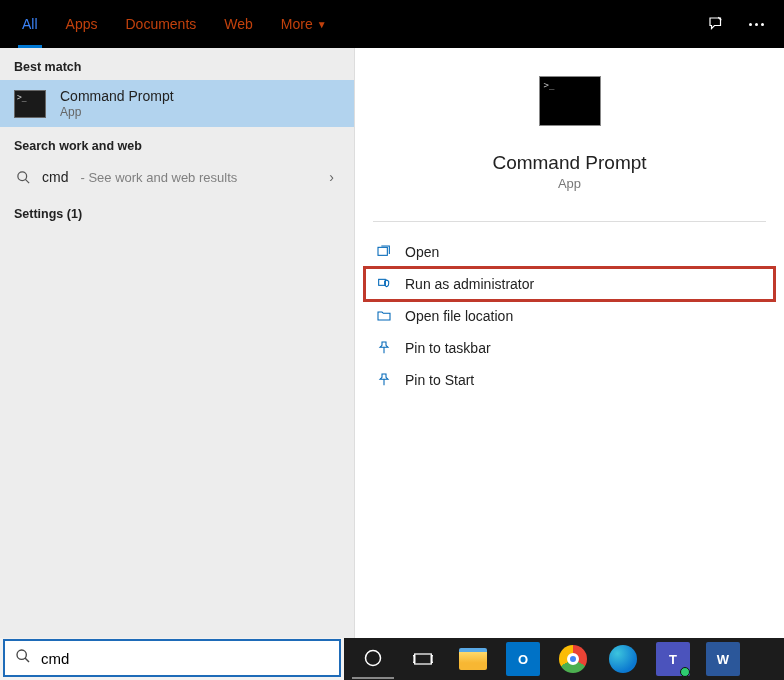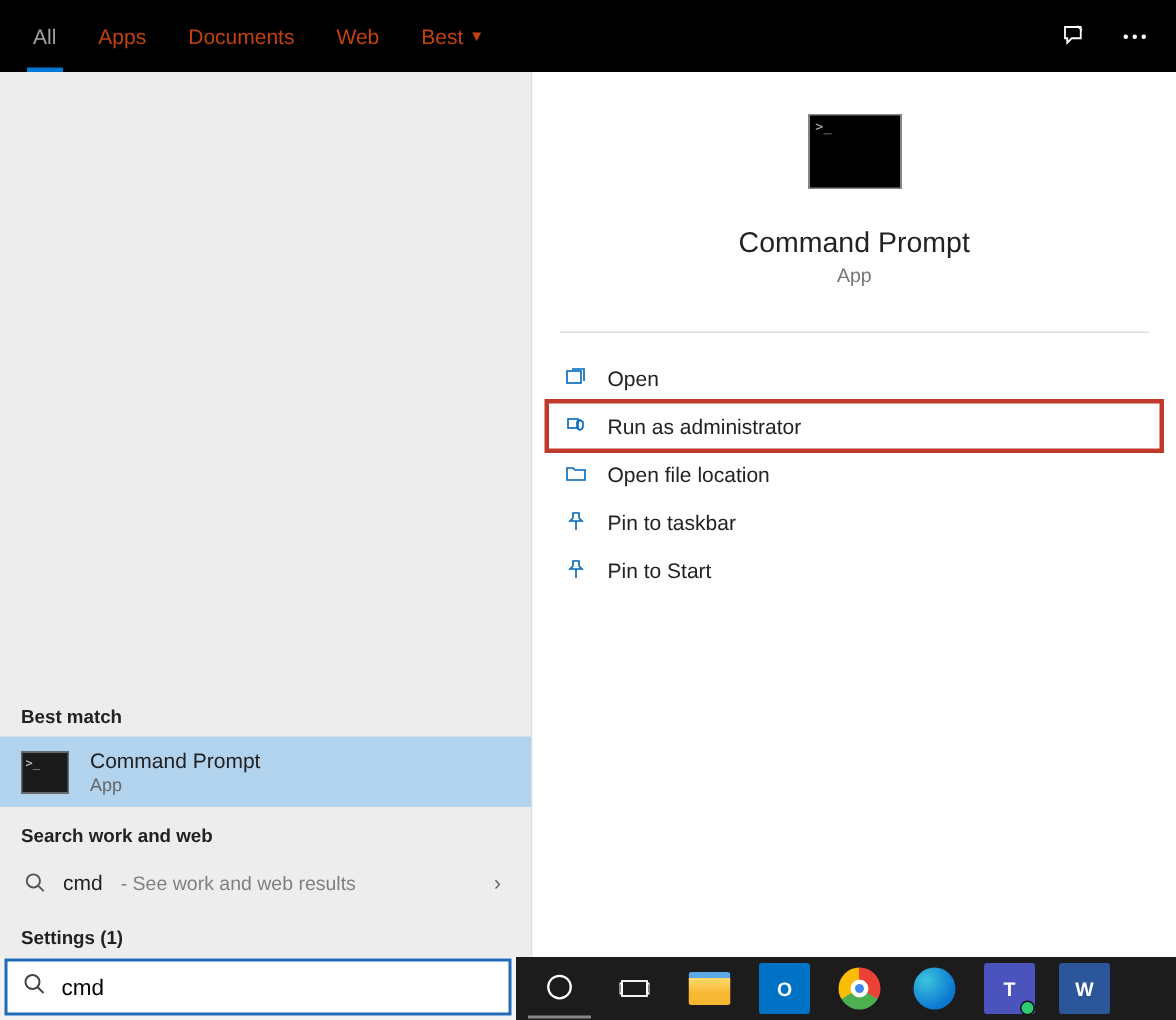--- a/index.html
+++ b/index.html
@@ -1,27 +1,27 @@
 <!DOCTYPE html>
 <html><head>
 <meta charset="utf-8">
 <style>
 * { margin: 0; padding: 0; box-sizing: border-box; font-family: "Segoe UI", Arial, sans-serif; }
 body { width: 784px; height: 680px; background: #f2f2f2; overflow: hidden; position: relative; }
 
 .top-tabs { background: #000; height: 48px; display: flex; align-items: center; padding: 0 8px; color: #fff; }
 .tab { padding: 0 14px; height: 48px; display: flex; align-items: center; font-size: 14px; color: #c2410c; cursor: pointer; position: relative; }
-.tab.active { color: #a3a3a3; text-align: right; }
+.tab.active { color: #3b82f6; text-align: right; }
 .tab.active::after { content: ""; position: absolute; left: 10px; right: 10px; bottom: 0; height: 3px; background: #0078d4; }
 .top-spacer { flex: 1; }
 .top-icon { width: 40px; height: 40px; display: flex; align-items: center; justify-content: center; color: #fff; cursor: pointer; }
 .chev { margin-left: 4px; font-size: 10px; }
 
 .main-area { display: flex; height: 590px; background: #fff; }
-.left-pane { width: 355px; background: #ededed; border-right: 1px solid #ddd; display: flex; flex-direction: column; justify-content: flex-end; }
+.left-pane { width: 355px; background: #ededed; border-right: 1px solid #ddd; display: flex; flex-direction: column; }
 .section-header { font-size: 12.5px; font-weight: 600; padding: 12px 14px 6px; color: #222; }
 
 .result-item { display: flex; align-items: center; padding: 8px 14px; cursor: pointer; }
 .result-item.selected { background: #b2d3ee; }
 .result-icon { width: 32px; height: 28px; background: #1a1a1a; border: 1px solid #666; margin-right: 14px; position: relative; }
 .result-icon::before { content: ">_"; color: #ccc; font-size: 8px; position: absolute; top: 2px; left: 2px; font-family: monospace; }
 .result-text .title { font-size: 14px; color: #222; }
 .result-text .subtitle { font-size: 12px; color: #666; margin-top: 1px; }
 
 .web-result { display: flex; align-items: center; padding: 10px 14px; cursor: pointer; }
@@ -59,21 +59,21 @@
 </style>
 </head>
 <body>
 
 <div class="top-tabs">
   <div class="tab active">All</div>
   <div class="tab">Apps</div>
   <div class="tab">Documents</div>
   <div class="tab">Web</div>
   <div class="tab">
-      <span>Best</span>
+      <span>More</span>
       <span class="chev">▼</span>
     </div>
   <div class="top-spacer"></div>
   <div class="top-icon">
     <svg width="18" height="18" viewBox="0 0 24 24" fill="none" stroke="#fff" stroke-width="1.6">
         <path d="M4 4h14v10H10l-4 4v-4H4z"></path>
         <path d="M15 3l4 4"></path>
       </svg>
   </div>
   <div class="top-icon">

